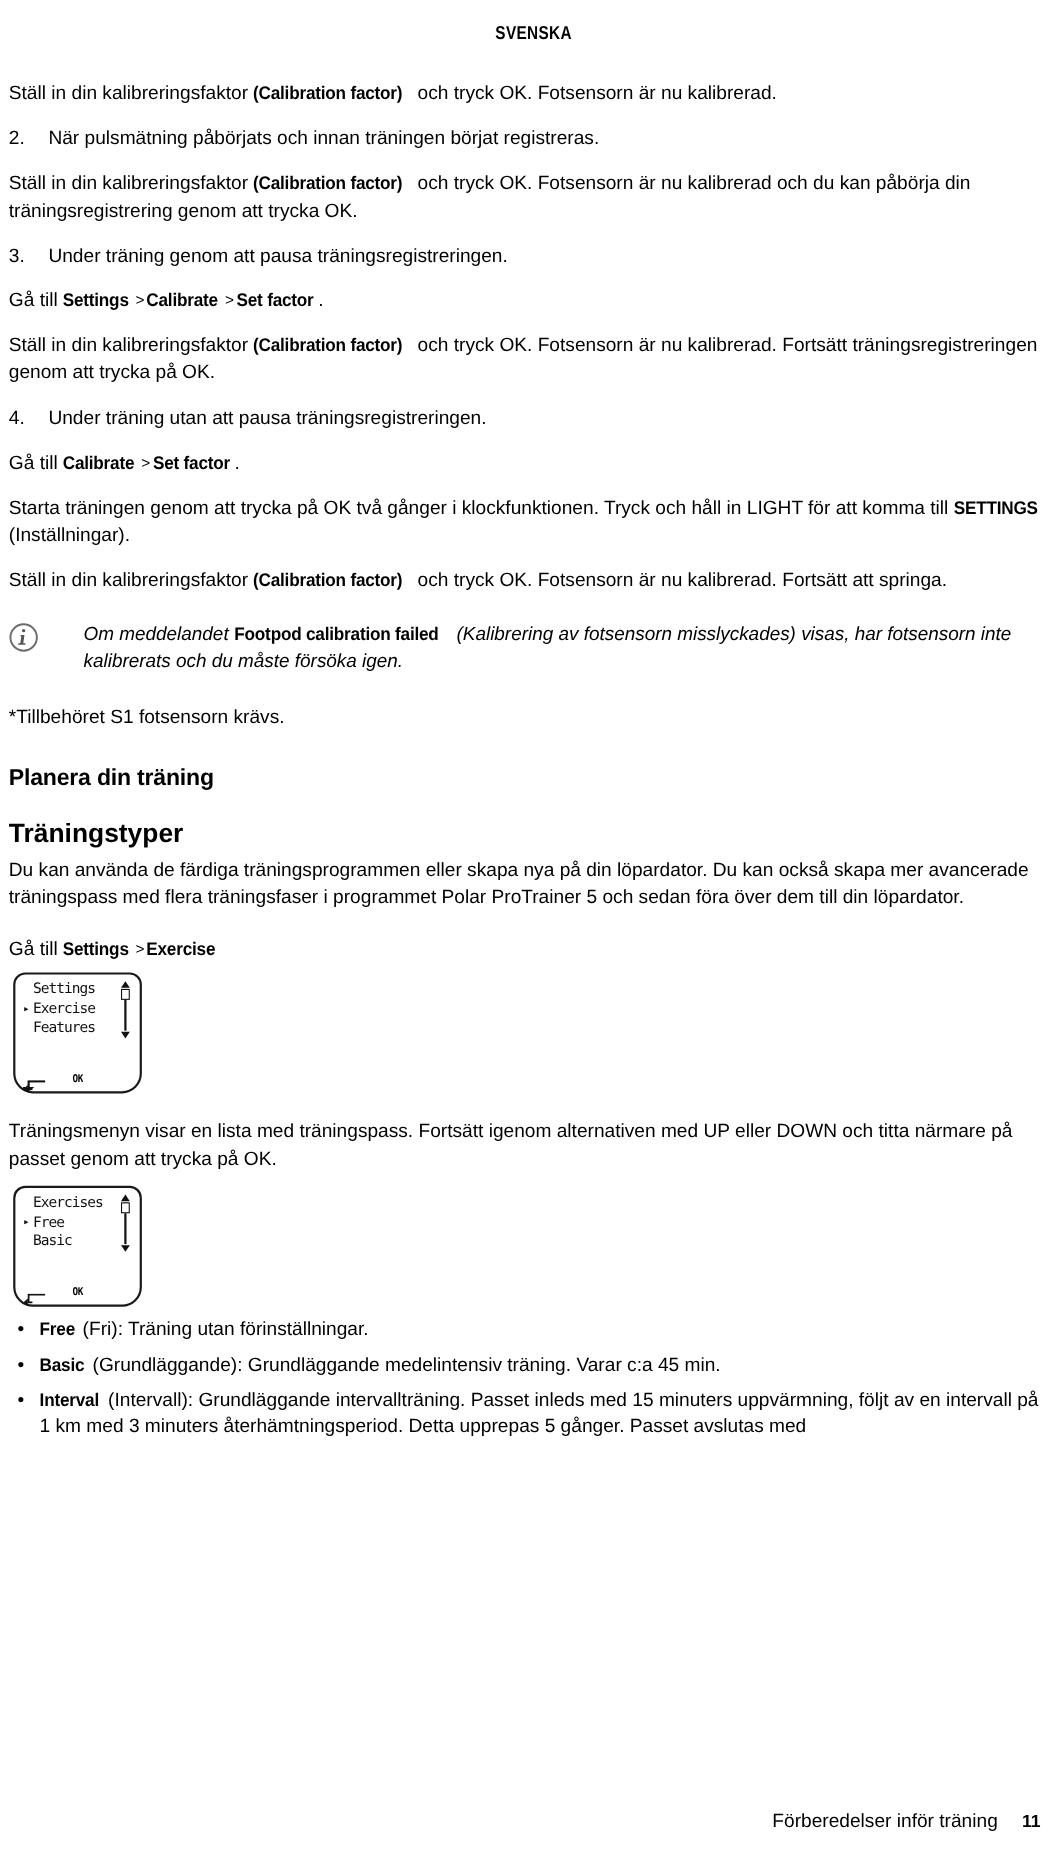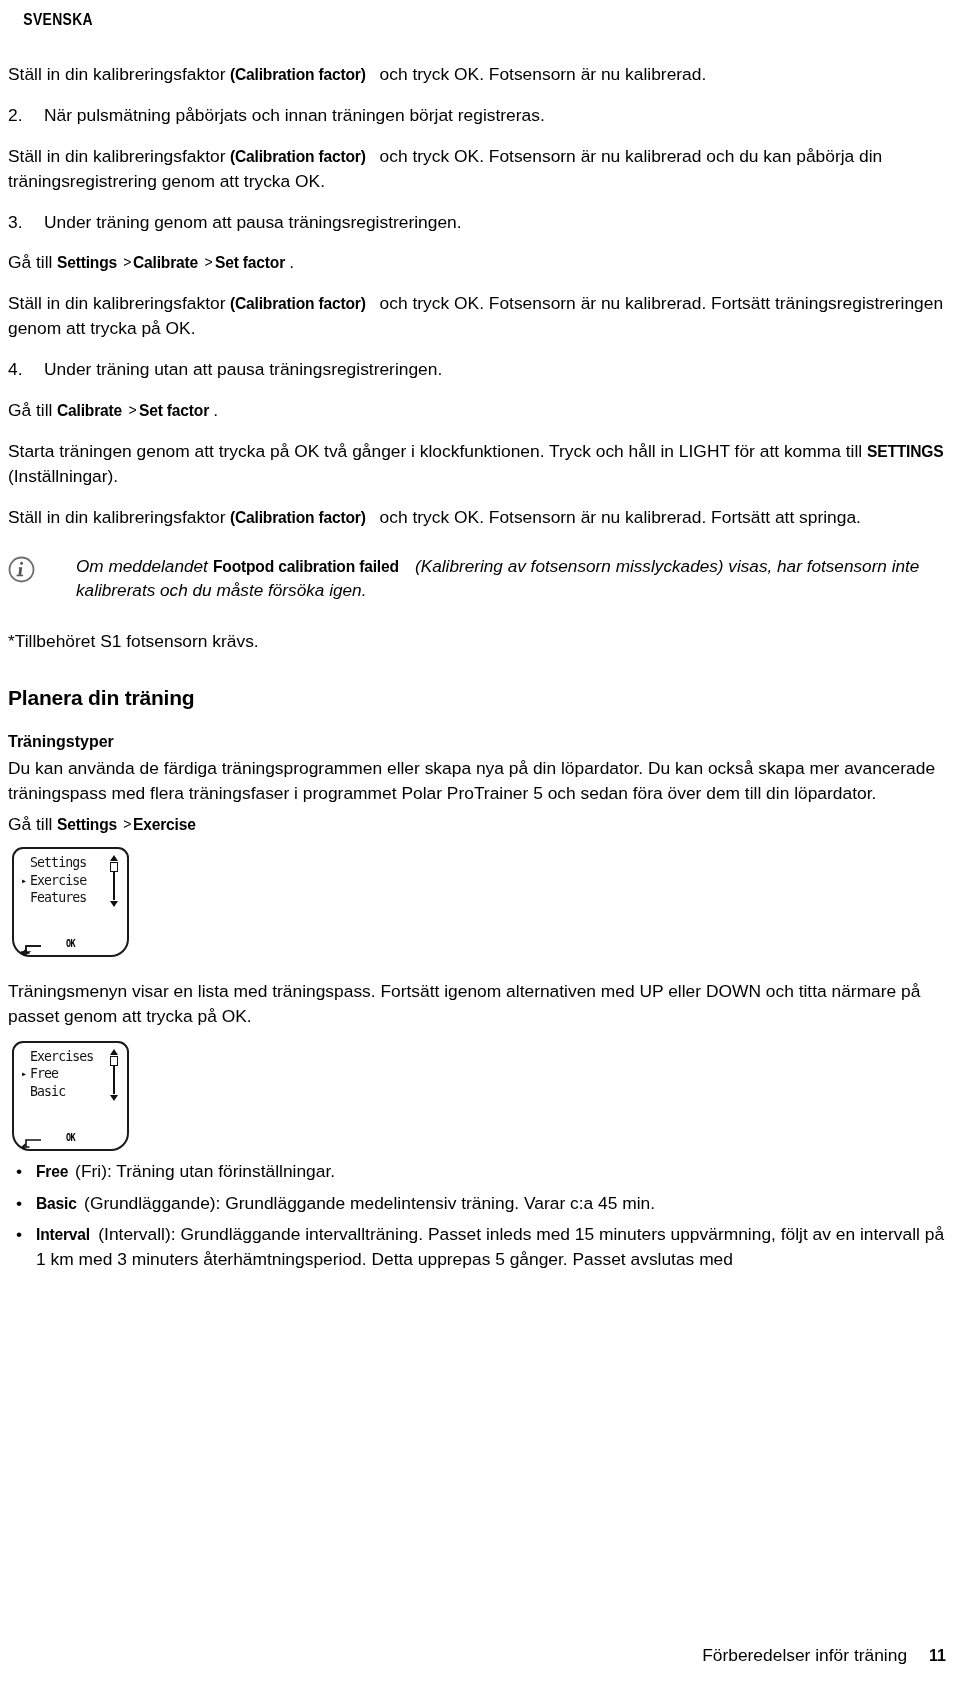--- a/index.html
+++ b/index.html
@@ -18,23 +18,23 @@
   .page {
     position: relative;
     width: 960px;
     height: 1692px;
     box-sizing: border-box;
     padding: 0 8px 0 8px;
   }
 
   
   .header {
-    text-align: left;
+    text-align: center;
     padding-right: 6px;
-    padding-top: 10px;
+    padding-top: 20px;
     height: 26px;
   }
   .header .lang {
     font-family: "Liberation Sans Narrow", "Liberation Sans", sans-serif;
     font-weight: bold;
     font-size: 17px;
     letter-spacing: 0.4px;
     transform: scaleX(0.82);
     transform-origin: right center;
     display: inline-block;
@@ -106,21 +106,21 @@
   }
 
   
   h1.h-main {
     font-size: 21px;
     font-weight: bold;
     margin: 30px 0 18px 0;
     letter-spacing: -0.2px;
   }
   h2.h-sub {
-    font-size: 16px;
+    font-size: 24px;
     font-weight: bold;
     margin: 10px 0 2px 0;
   }
 
   
   .watch {
     width: 117px;
     height: 110px;
     border: 2.4px solid #1a1a1a;
     border-radius: 11px 11px 18px 18px;
@@ -294,21 +294,21 @@
         </svg>
       </div>
       <div class="ntext"><span>Om meddelandet </span><span class="mono">Footpod calibration failed</span><span> (Kalibrering av fotsensorn misslyckades) visas, har fotsensorn inte kalibrerats och du måste försöka igen.</span></div>
     </div>
 
     <p class="para" style="margin-bottom:16px;">*Tillbehöret S1 fotsensorn krävs.</p>
 
     <h1 class="h-main">Planera din träning</h1>
 
     <h2 class="h-sub">Träningstyper</h2>
-    <p class="para" style="margin-bottom:6px;">Du kan använda de färdiga träningsprogrammen eller skapa nya på din löpardator. Du kan också skapa mer avancerade träningspass med flera träningsfaser i programmet Polar ProTrainer 5 och sedan föra över dem till din löpardator.</p>
+    <p class="para" style="margin-bottom:22px;">Du kan använda de färdiga träningsprogrammen eller skapa nya på din löpardator. Du kan också skapa mer avancerade träningspass med flera träningsfaser i programmet Polar ProTrainer 5 och sedan föra över dem till din löpardator.</p>
 
     <p class="tight" style="margin-bottom:4px;"><span>Gå till </span><span class="mono">Settings</span><span class="chev">&gt;</span><span class="mono">Exercise</span></p>
 
     <div class="watch">
       <div class="lines">
         <div class="ln"><span class="mk"></span><span>Settings</span></div>
         <div class="ln"><span class="mk">▸</span><span>Exercise</span></div>
         <div class="ln"><span class="mk"></span><span>Features</span></div>
       </div>
       <div class="sb">

